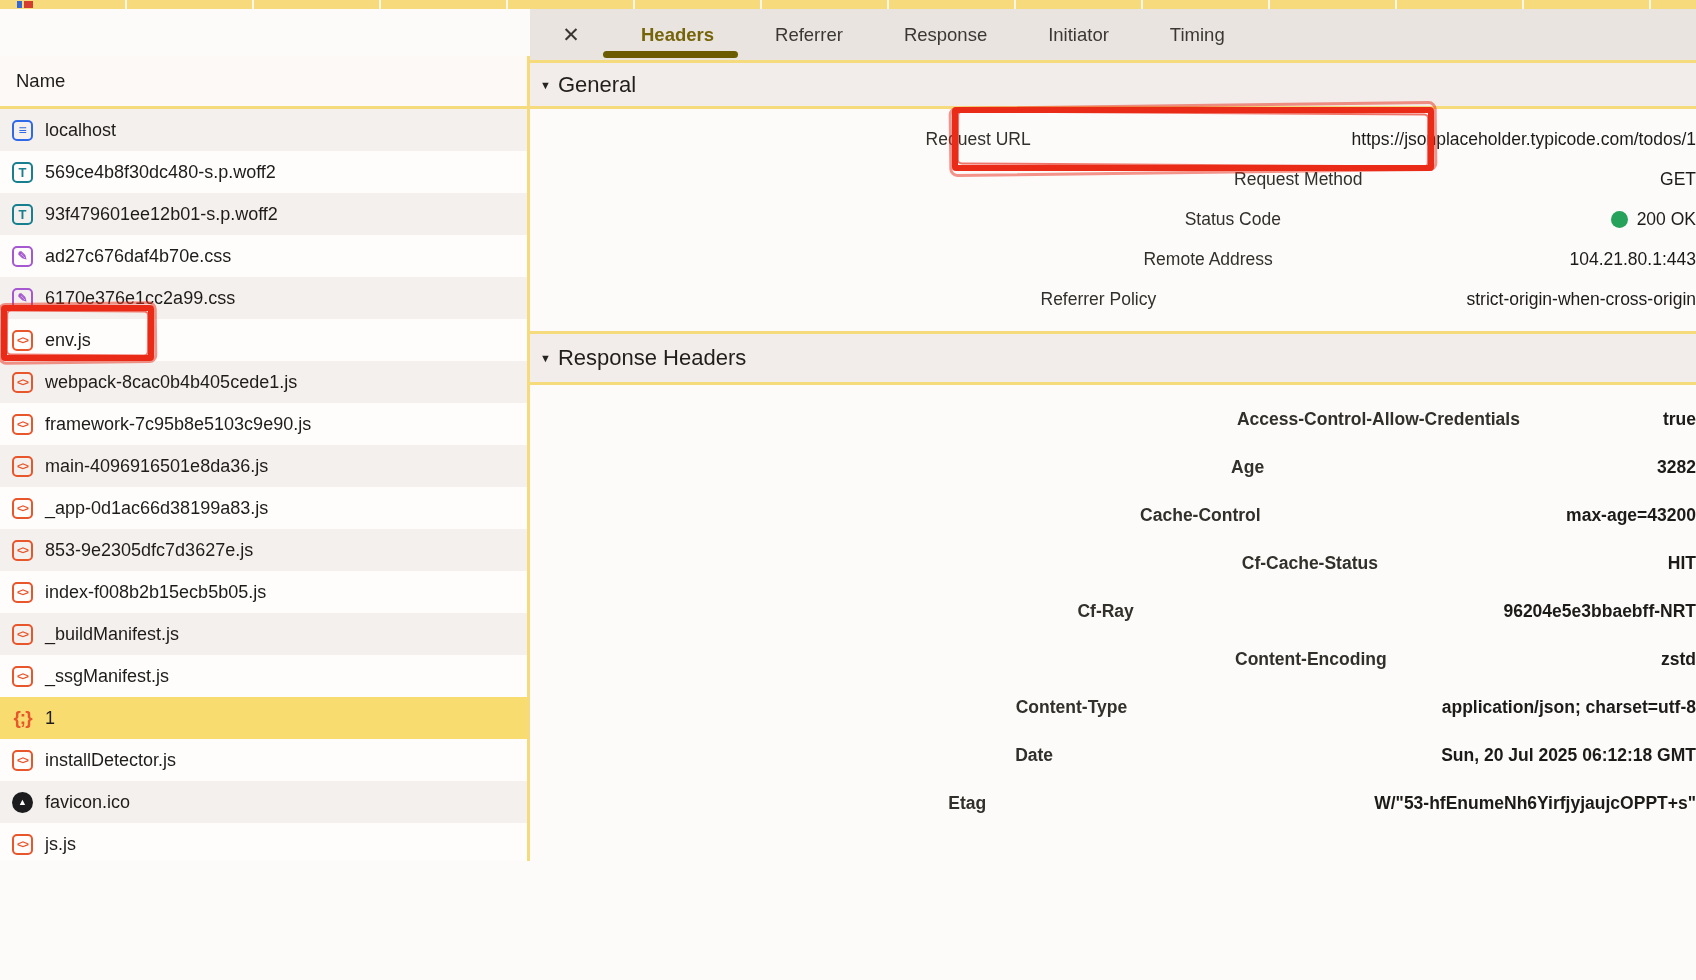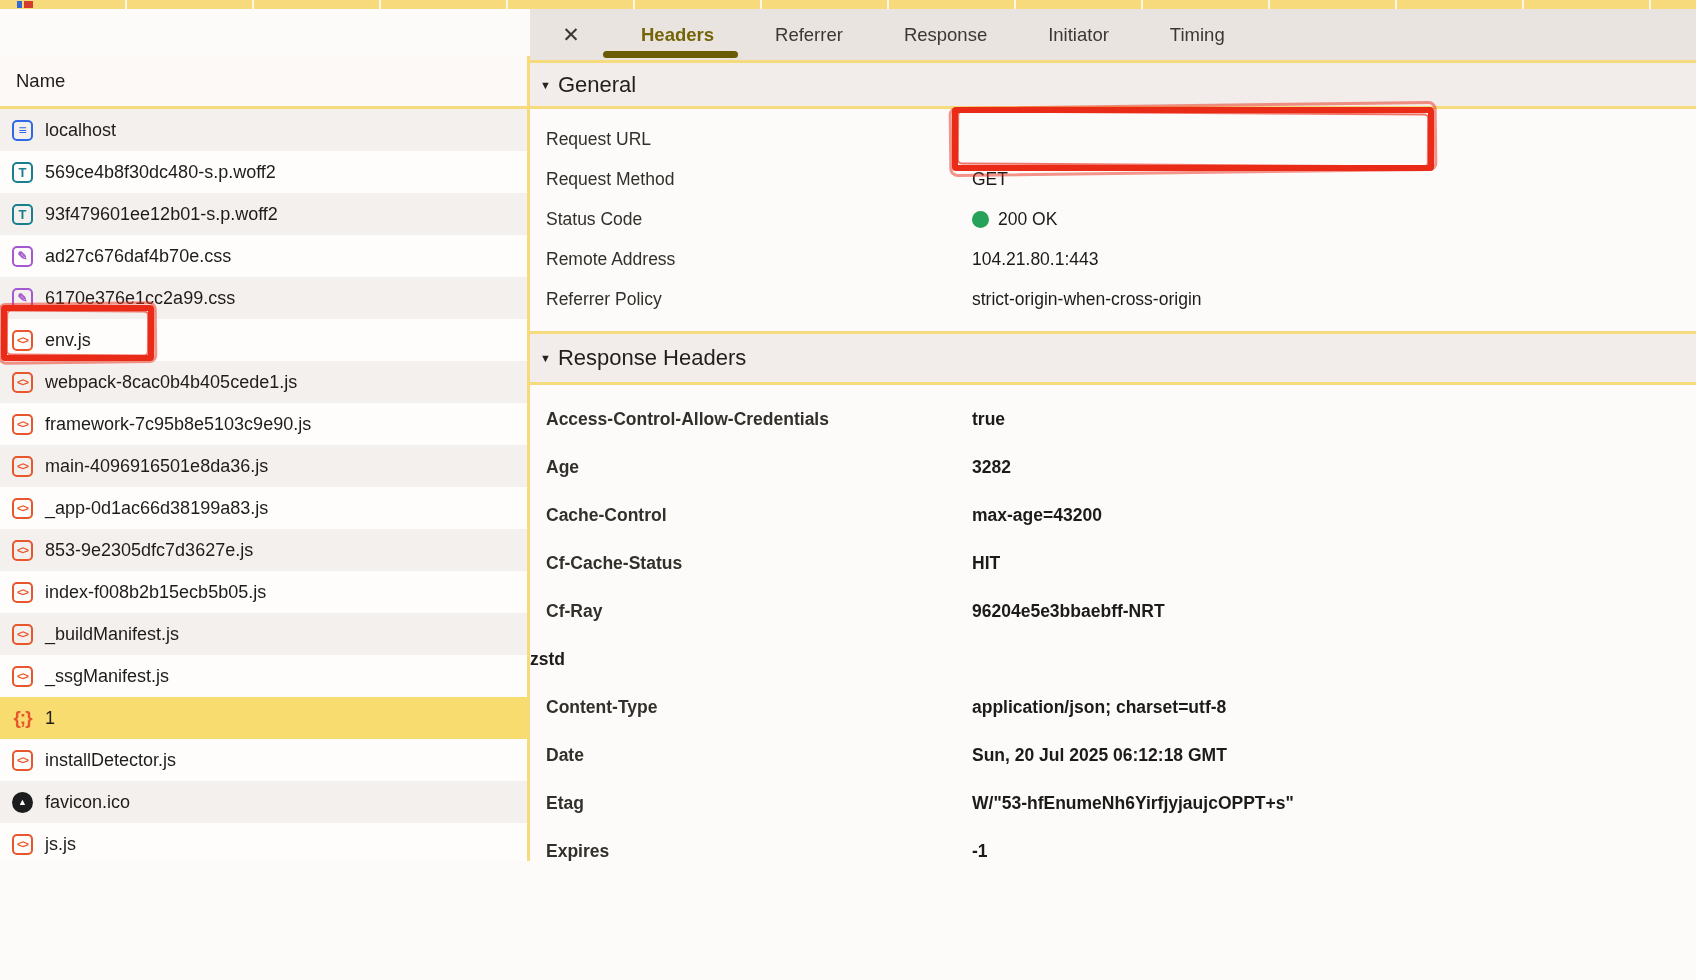--- a/index.html
+++ b/index.html
@@ -47,21 +47,21 @@
     border-radius:4px;background:#6b5c03;}
 
   .section-band{height:46px;background:#f2ecea;border-bottom:3px solid #f6db7c;
     display:flex;align-items:center;gap:7px;padding-left:10px;cursor:pointer;}
   .section-band.rh{height:54px;border-top:3px solid #f6db7c;}
   .disclosure{font-size:11px;color:#262420;}
   .section-title{font-size:22px;color:#211f1b;}
 
   .kv-list{position:relative;padding-top:10px;}
   .kv-list.general{height:222px;}
-  .kv-row{position:relative;display:flex;align-items:center;font-size:17.5px;color:#26231e;}
+  .kv-row{position:relative;display:flex;align-items:center;font-size:17.5px;color:#26231e;justify-content:flex-end;}
   .kv-list.general .kv-row{height:40px;}
   .kv-list.rh .kv-row{height:48px;font-weight:bold;}
   .kv-label{flex:0 0 442px;padding-left:16px;color:#32302b;}
   .kv-value{position:relative;display:flex;align-items:center;white-space:nowrap;color:#1d1b18;}
   .status-dot{width:17px;height:17px;border-radius:50%;background:#27a25a;margin-right:9px;flex:0 0 auto;}
 
   
   .scribble{position:absolute;border:6px solid #e92b18;border-radius:4px;pointer-events:none;z-index:5;}
   .scribble::before{content:"";position:absolute;inset:-9px;border:3px solid rgba(233,43,24,.5);
     border-radius:8px;transform:rotate(-0.7deg);}
@@ -190,20 +190,21 @@
     </div>
     <div id="sections-container">
         <div>
     <div class="section-band">
       <span class="disclosure">▼</span>
       <span class="section-title">General</span>
     </div>
     <div class="kv-list general">
             <div class="kv-row">
     <span class="kv-label">Request URL</span>
+    <span class="kv-value">https://jsonplaceholder.typicode.com/todos/1</span>
   <div class="scribble url-scribble"></div>
             </div>
             <div class="kv-row">
     <span class="kv-label">Request Method</span>
     <span class="kv-value">GET</span>
   </div>
             <div class="kv-row">
     <span class="kv-label">Status Code</span>
     <span class="kv-value"><span class="status-dot"></span>200 OK</span>
   </div>
@@ -237,36 +238,33 @@
   </div>
             <div class="kv-row">
     <span class="kv-label">Cf-Cache-Status</span>
     <span class="kv-value">HIT</span>
   </div>
             <div class="kv-row">
     <span class="kv-label">Cf-Ray</span>
     <span class="kv-value">96204e5e3bbaebff-NRT</span>
   </div>
             <div class="kv-row">
+    <span class="kv-label">Content-Encoding</span>
     <span class="kv-value">zstd</span>
   </div>
             <div class="kv-row">
     <span class="kv-label">Content-Type</span>
     <span class="kv-value">application/json; charset=utf-8</span>
   </div>
             <div class="kv-row">
     <span class="kv-label">Date</span>
     <span class="kv-value">Sun, 20 Jul 2025 06:12:18 GMT</span>
   </div>
             <div class="kv-row">
     <span class="kv-label">Etag</span>
     <span class="kv-value">W/"53-hfEnumeNh6YirfjyjaujcOPPT+s"</span>
   </div>
-            <div class="kv-row">
-    <span class="kv-label">Expires</span>
-    <span class="kv-value">-1</span>
-  </div>
           </div>
   </div>
       </div>
   </div>
 
 </div>
 
 </body></html>

